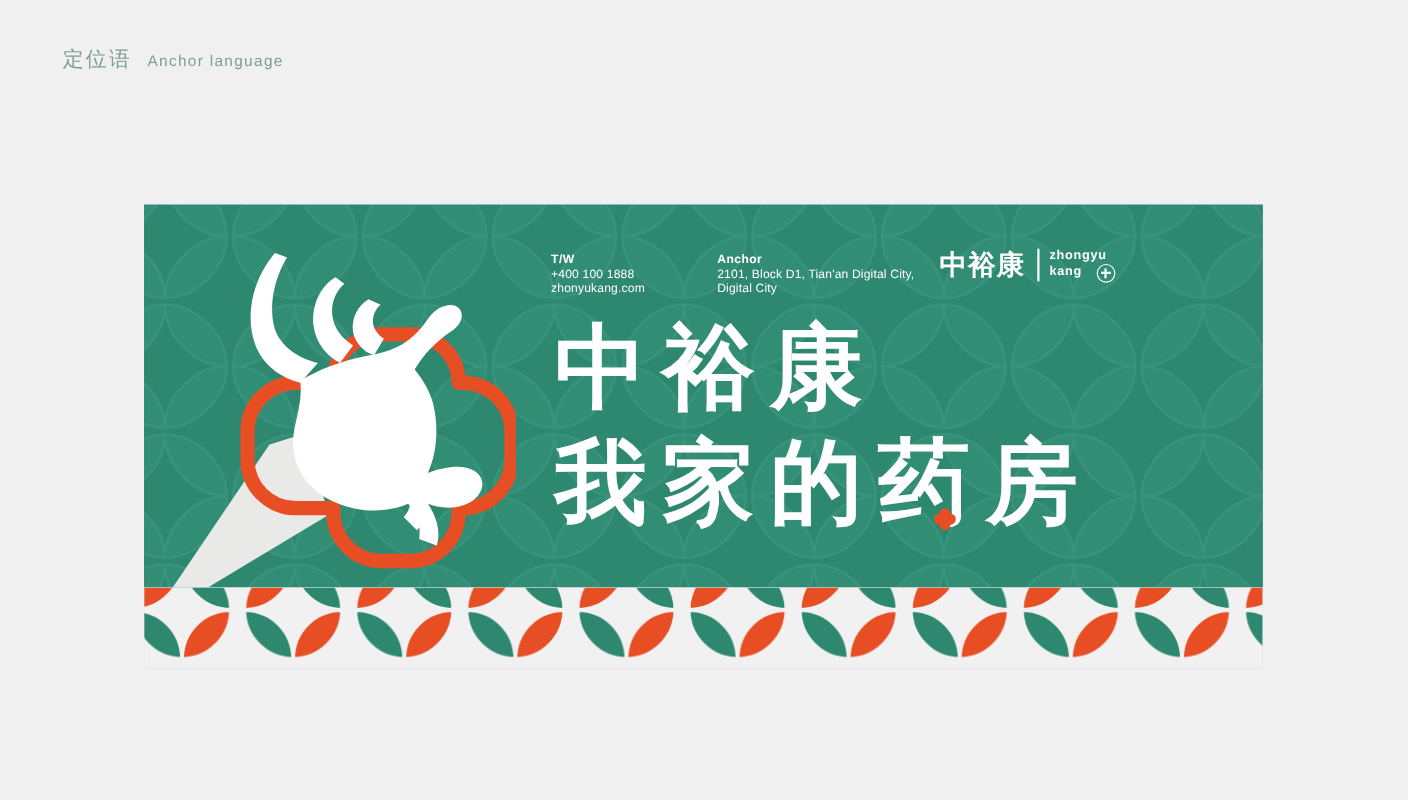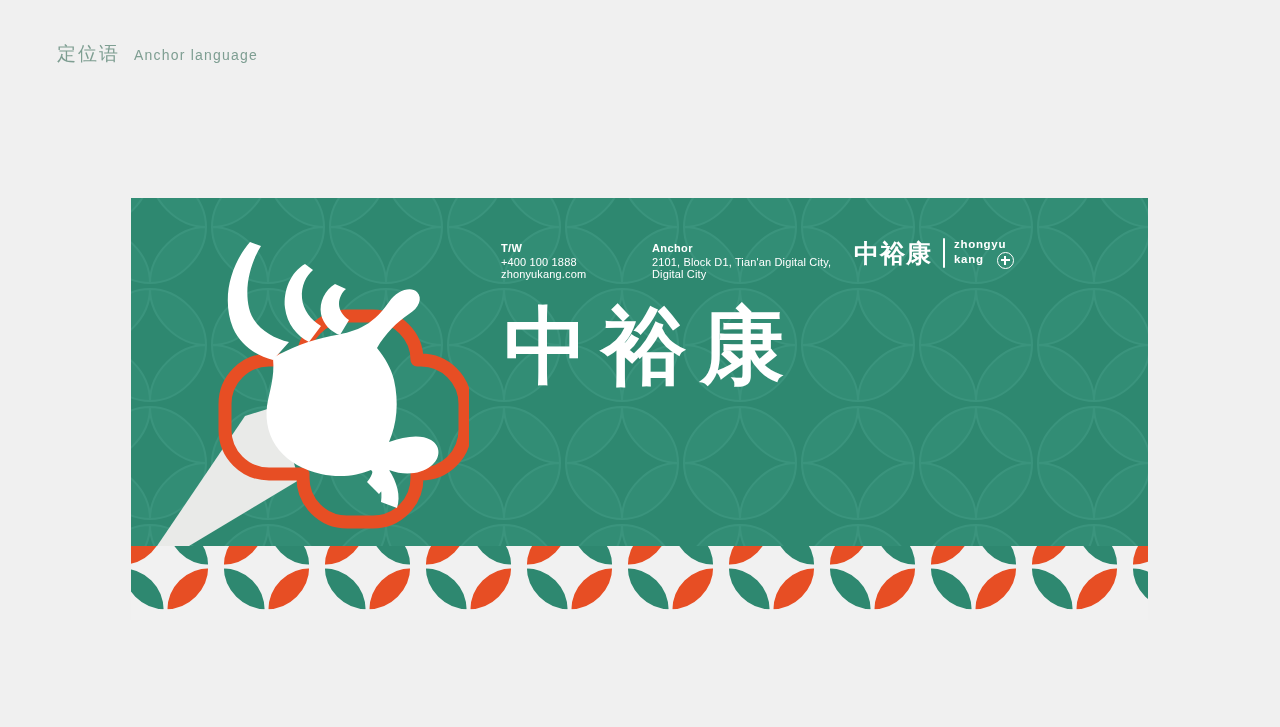--- a/index.html
+++ b/index.html
@@ -13,21 +13,21 @@
   
   .caption{
     position:absolute;left:57px;top:41px;
     font-size:19px;letter-spacing:1px;color:#7e9e92;white-space:nowrap;
   }
   .caption .cn{font-size:19px;letter-spacing:2px;text-align:center;}
   .caption .en{font-size:14px;letter-spacing:1.2px;margin-left:14px;}
 
   
   .banner{
-    position:absolute;left:131px;top:198px;width:1017px;height:422px;
+    position:absolute;left:131px;top:186px;width:1017px;height:422px;
     overflow:hidden;background:#c4b5fd;
   }
   .banner-green{
     position:absolute;left:0;top:0;width:100%;height:348px;
     background:#2e8870;overflow:hidden;
   }
   .watermark{
     position:absolute;left:-40px;top:-30px;width:1120px;height:430px;
     opacity:1;
   }
@@ -185,20 +185,32 @@
           <div>zhongyu</div>
           <div class="l2">
             <span>kang</span>
             <span class="plus-badge"></span>
           </div>
         </div>
       </div>
 
       <div class="headline">
         <div class="l1">中裕康</div>
+        <div class="l2">
+          <span>我家的药房</span>
+          <svg class="accent-clover" viewBox="0 0 20 20">
+            <g fill="#e74e24">
+              <circle cx="10" cy="5" r="5"></circle>
+              <circle cx="15" cy="10" r="5"></circle>
+              <circle cx="10" cy="15" r="5"></circle>
+              <circle cx="5" cy="10" r="5"></circle>
+              <rect x="5" y="5" width="10" height="10"></rect>
+            </g>
+          </svg>
+        </div>
       </div>
     </div>
 
     <div class="pattern-band">
       <svg width="1017" height="74" viewBox="0 0 1017 74" preserveAspectRatio="none">
         <defs>
           <pattern id="band" x="-16" y="-30" width="101" height="101" patternUnits="userSpaceOnUse">
             <rect width="101" height="101" fill="#f1f1f1"></rect>
 
             <g stroke="#f1f1f1" stroke-width="3.5">

